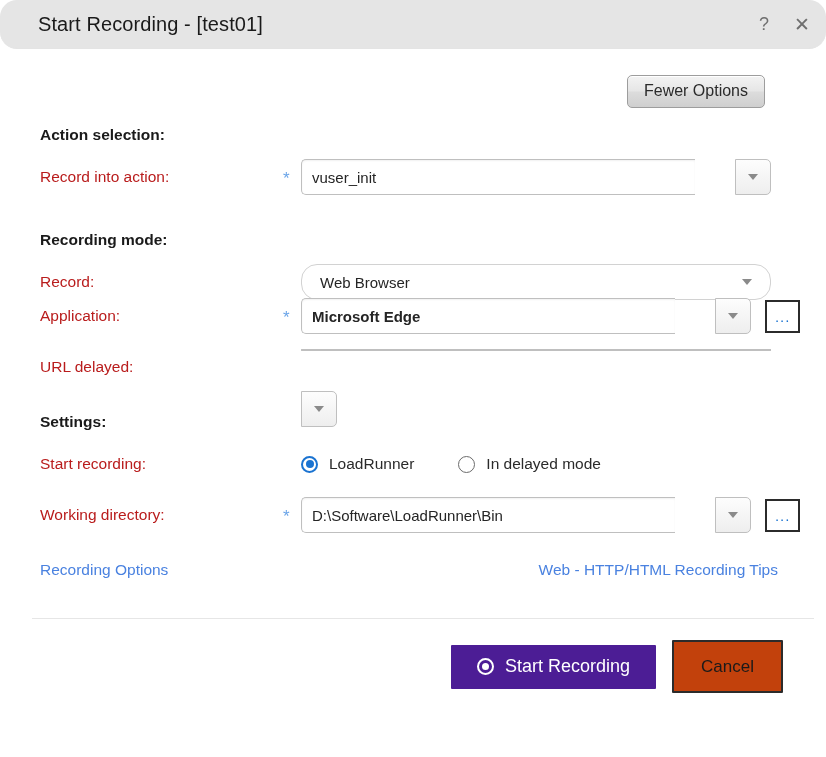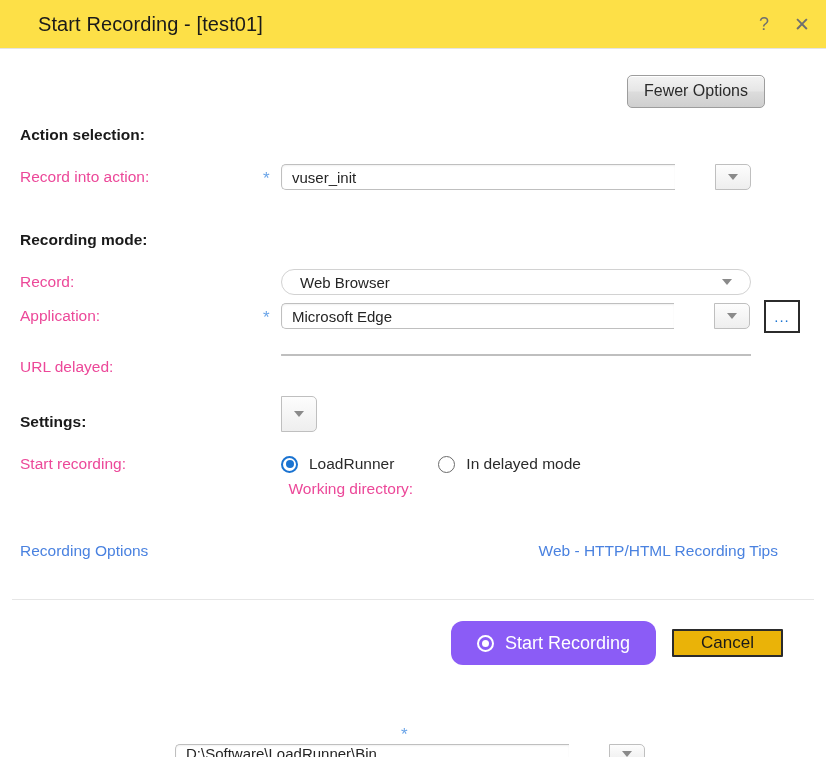--- a/index.html
+++ b/index.html
@@ -14,24 +14,25 @@
     font-size: 15px;
     color: #1a1a1a;
     overflow: hidden;
     -webkit-font-smoothing: antialiased;
   }
 
   
   .titlebar {
     position: relative;
     height: 48px;
-    background: #fde047;
+    background: #e5e5e5;
     border-bottom: 1px solid #e4e4e4;
     display: flex;
     align-items: center;
+    border-radius: 17px;
   }
   .title-text {
     margin-left: 38px;
     font-size: 20px;
     font-weight: normal;
     color: #1a1a1a;
     letter-spacing: 0.1px;
   }
   .title-controls {
     position: absolute;
@@ -53,21 +54,21 @@
     cursor: default;
     background: transparent;
     border: none;
     line-height: 1;
   }
   .tb-btn.close { font-size: 19px; }
 
   
   .content {
     position: relative;
-    padding: 0 26px 0 20px;
+    padding: 0 26px 0 40px;
     height: 709px;
     box-sizing: border-box;
   }
 
   
   .fewer-row {
     display: flex;
     justify-content: flex-end;
     padding-top: 26px;
     padding-right: 35px;
@@ -96,38 +97,38 @@
   
   .row {
     display: flex;
     align-items: center;
     height: 32px;
   }
   .row-label {
     width: 243px;
     flex: 0 0 243px;
     font-size: 15.5px;
-    color: #ec4899;
+    color: #b91c1c;
   }
   .req-star {
     flex: 0 0 18px;
     width: 18px;
     color: #6aa4e8;
     font-size: 17px;
     line-height: 1;
     text-align: left;
     padding-top: 3px;
   }
   .req-star.empty { color: transparent; }
 
   
   .combo {
     display: flex;
     align-items: stretch;
-    height: 26px;
+    height: 36px;
     box-sizing: border-box;
     gap: 40px;
   }
   
   .combo-split .cb-text {
     flex: 1 1 auto;
     border: 1px solid #bfbfbf;
     border-right: none;
     border-radius: 5px 0 0 5px;
     background: #ffffff;
@@ -264,58 +265,58 @@
   }
   .footer {
     display: flex;
     justify-content: flex-end;
     align-items: center;
     padding-top: 21px;
     padding-right: 17px;
     gap: 16px;
   }
   .btn-primary {
-    background: #8b5cf6;
+    background: #4c1d95;
     color: #ffffff;
     border: none;
     font-family: "Liberation Sans", sans-serif;
     font-size: 18px;
     height: 44px;
     padding: 0 26px;
     display: flex;
     align-items: center;
     justify-content: center;
     gap: 11px;
     cursor: default;
-    border-radius: 12px;
+    border-radius: 1px;
   }
   .rec-dot {
     width: 17px;
     height: 17px;
     border-radius: 50%;
     border: 2.5px solid #ffffff;
     box-sizing: border-box;
     display: flex;
     align-items: center;
     justify-content: center;
   }
   .rec-dot::after {
     content: "";
     width: 7px;
     height: 7px;
     border-radius: 50%;
     background: #ffffff;
   }
   .btn-secondary {
-    background: #eab308;
+    background: #c2410c;
     color: #1a1a1a;
     border: 2px solid #2b2b2b;
     font-family: "Liberation Sans", sans-serif;
     font-size: 17px;
-    height: 28px;
+    height: 53px;
     padding: 0 27px;
     display: flex;
     align-items: center;
     justify-content: center;
     cursor: default;
     border-radius: 1px;
     box-sizing: border-box;
   }
 </style>
 </head>
@@ -357,21 +358,21 @@
       <div class="cb-text">Web Browser</div>
       <div class="cb-arrow">
         <span class="caret"></span>
       </div>
     </div>
   </div>
 
   <div class="row" style="margin-top:2px;">
     <div class="row-label">Application:</div>
     <div class="req-star">*</div>
-    <div class="combo combo-split" style="width:470px;">
+    <div class="combo combo-split" style="width:470px;font-weight:bold;">
       <div class="cb-text">Microsoft Edge</div>
       <div class="cb-arrow">
         <span class="caret"></span>
       </div>
     </div>
     <div class="browse-btn">...</div>
   </div>
 
   <div class="row" style="margin-top:19px;">
     <div class="row-label">URL delayed:</div>
@@ -394,21 +395,21 @@
         <span class="radio-mark"></span>
         <span class="radio-label">LoadRunner</span>
       </div>
       <div class="radio-item">
         <span class="radio-mark"></span>
         <span class="radio-label">In delayed mode</span>
       </div>
     </div>
   </div>
 
-  <div class="row" style="flex-direction:column;">
+  <div class="row" style="margin-top:19px;">
     <div class="row-label">Working directory:</div>
     <div class="req-star">*</div>
     <div class="combo combo-split" style="width:470px;">
       <div class="cb-text">D:\Software\LoadRunner\Bin</div>
       <div class="cb-arrow">
         <span class="caret"></span>
       </div>
     </div>
     <div class="browse-btn">...</div>
   </div>

